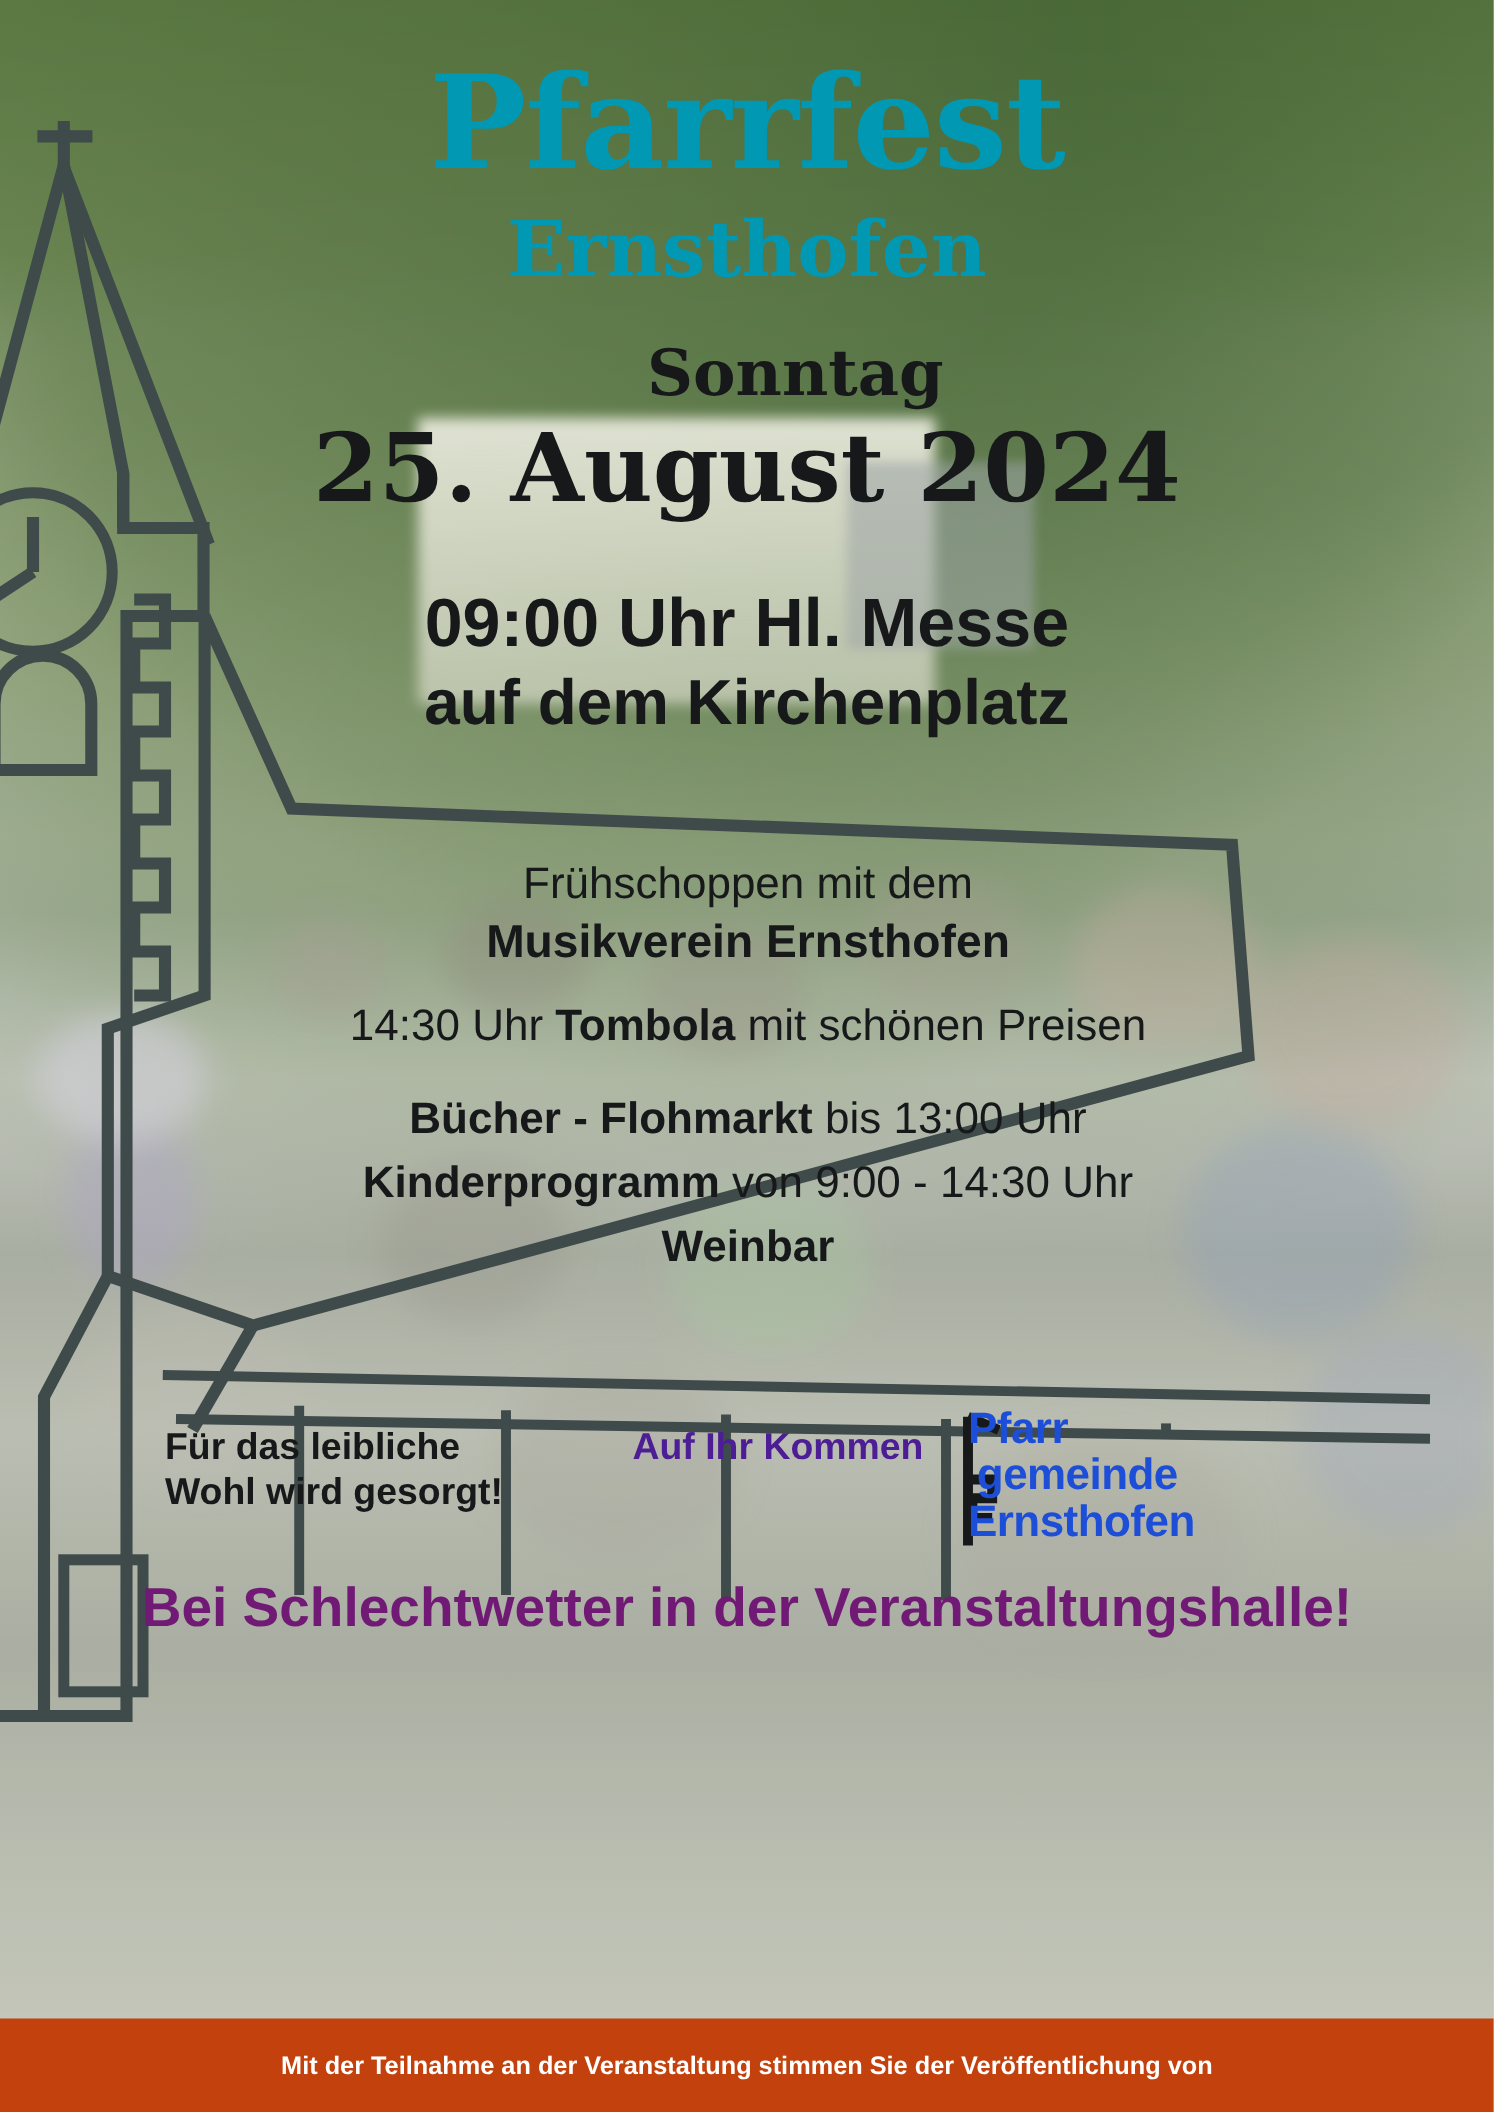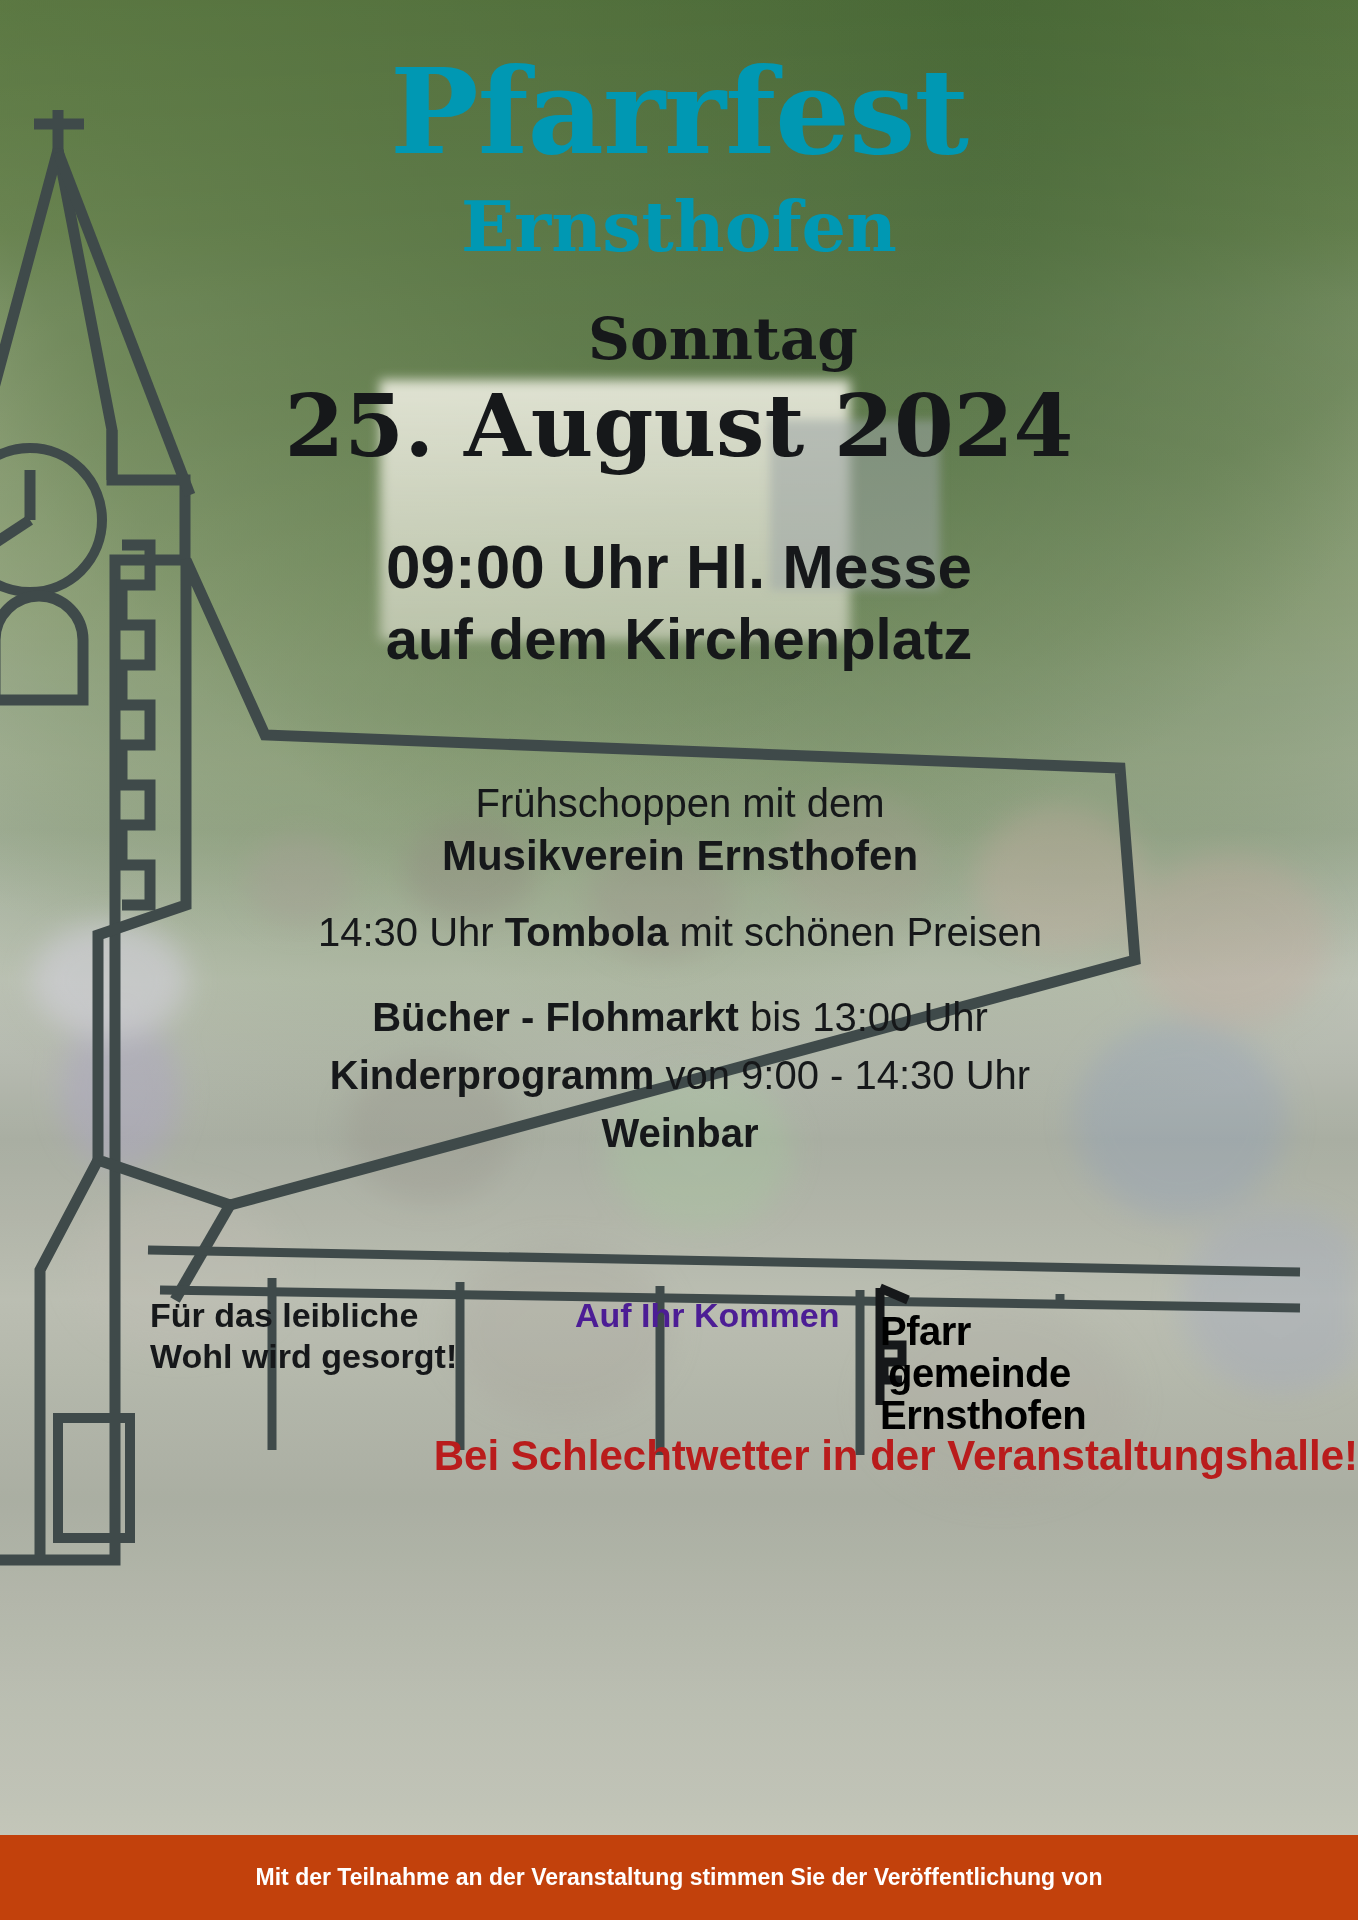--- a/index.html
+++ b/index.html
@@ -223,39 +223,39 @@
     width: 300px;
     font-weight: bold;
     font-size: 34px;
     line-height: 1.22;
     color: #4c1d95;
     text-align: left;
   }
   .logo {
     position: absolute;
     left: 880px;
-    top: 1310px;
+    top: 1278px;
     width: 300px;
-    color: #000000;
+    color: #1d4ed8;
     font-weight: bold;
     font-size: 40px;
     line-height: 1.05;
     letter-spacing: -0.5px;
   }
   .logo .l2 { padding-left: 8px; }
   .logo .l3 { padding-left: 0px; }
   .badweather {
     position: absolute;
     left: 0;
     top: 1432px;
     width: 100%;
-    text-align: right;
-    font-weight: bold;
-    font-size: 42px;
-    color: #b91c1c;
+    text-align: center;
+    font-weight: bold;
+    font-size: 50px;
+    color: #701a75;
   }
 
   .footer {
     position: absolute;
     left: 0;
     bottom: 0;
     width: 100%;
     height: 85px;
     background: #c2410c;
     color: #ffffff;

